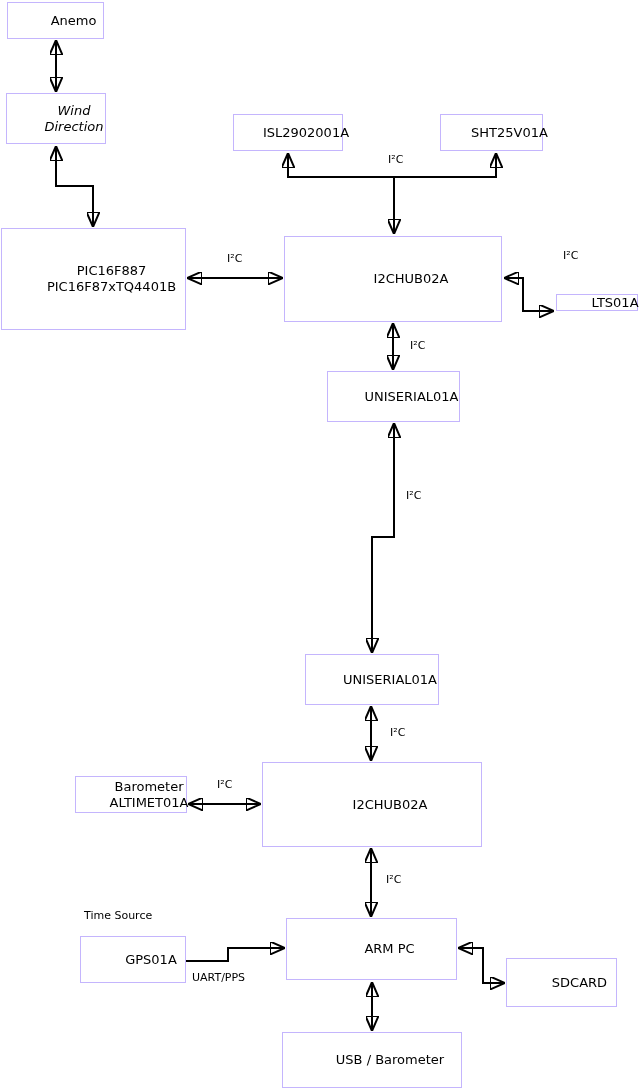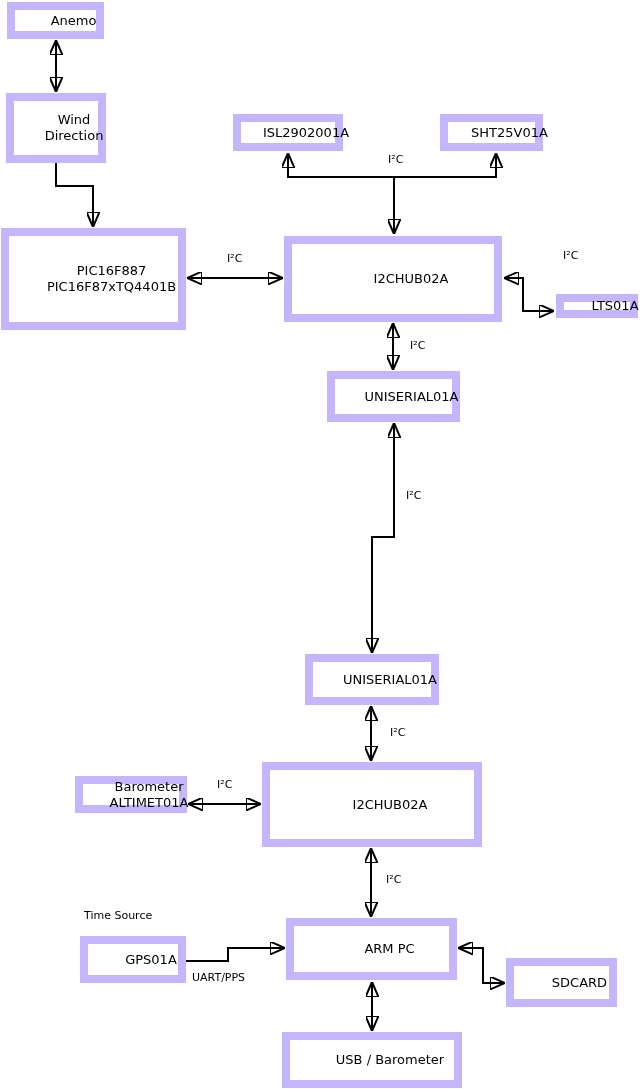--- a/index.html
+++ b/index.html
@@ -18,21 +18,21 @@
     width: 640px; height: 1089px;
   }
   svg.wires path {
     stroke: #000000;
     stroke-width: 2;
     fill: none;
   }
   .box {
     position: absolute;
     box-sizing: border-box;
-    border: 8px solid #c4b5fd;
+    border: 1px solid #c4b5fd;
     background: #ffffff;
     display: flex;
     flex-direction: column;
     align-items: center;
     justify-content: center;
     text-align: center;
     font-size: 13px;
     line-height: 16px;
     padding-left: 36px;
   }
@@ -119,21 +119,21 @@
     <g>
       <path d="M 372 982 L 372 1031" marker-end="url(#arrow)"></path>
       <path d="M 372 1031 L 372 982" marker-end="url(#arrow)"></path>
     </g>
   </svg>
 
   <div class="box" style="left:7px; top:2px; width:97px; height:37px;">
     <span>Anemo</span>
   </div>
 
-  <div class="box" style="left:6px; top:93px; width:100px; height:70px;">
+  <div class="box" style="left:6px; top:93px; width:100px; height:51px;font-style:italic;">
     <span>Wind</span>
     <span>Direction</span>
   </div>
 
   <div class="box" style="left:1px; top:228px; width:185px; height:102px;">
     <span>PIC16F887</span>
     <span>PIC16F87xTQ4401B</span>
   </div>
 
   <div class="box" style="left:233px; top:114px; width:110px; height:37px;">
@@ -141,21 +141,21 @@
   </div>
 
   <div class="box" style="left:440px; top:114px; width:103px; height:37px;">
     <span>SHT25V01A</span>
   </div>
 
   <div class="box" style="left:284px; top:236px; width:218px; height:86px;">
     <span>I2CHUB02A</span>
   </div>
 
-  <div class="box" style="left:556px; top:294px; width:82px; height:24px;">
+  <div class="box" style="left:556px; top:294px; width:82px; height:17px;">
     <span>LTS01A</span>
   </div>
 
   <div class="box" style="left:327px; top:371px; width:133px; height:51px;">
     <span>UNISERIAL01A</span>
   </div>
 
   <div class="box" style="left:305px; top:654px; width:134px; height:51px;">
     <span>UNISERIAL01A</span>
   </div>

